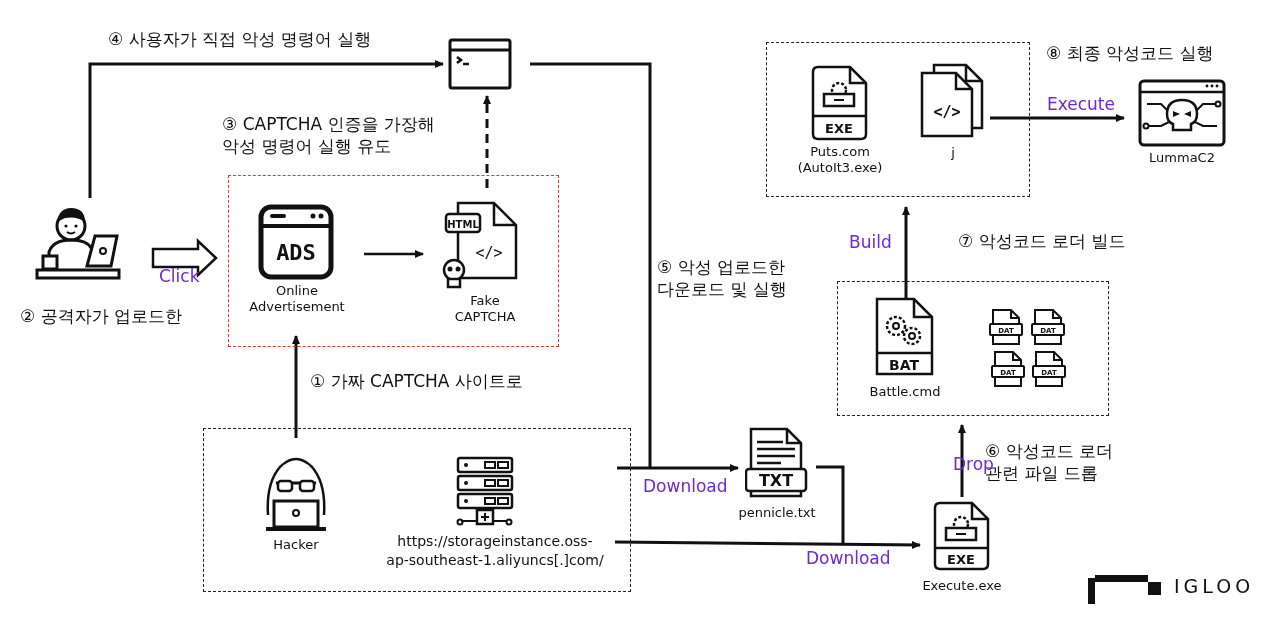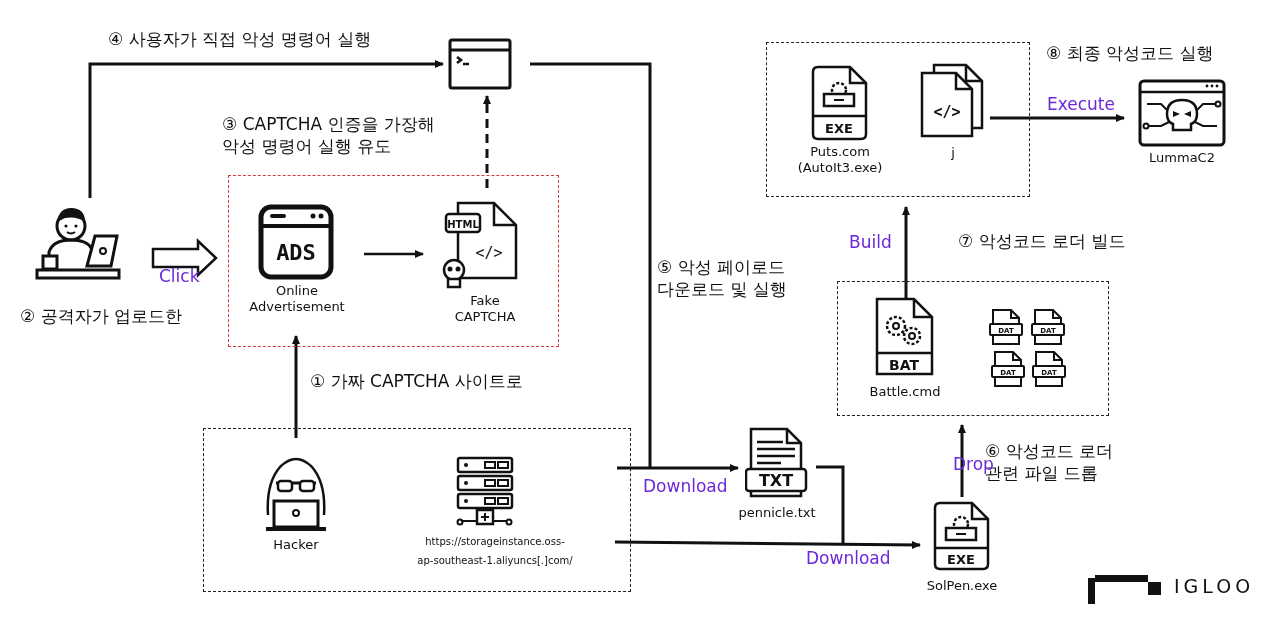--- a/index.html
+++ b/index.html
@@ -58,21 +58,21 @@
   <div>③ CAPTCHA 인증을 가장해</div>
   <div>악성 명령어 실행 유도</div>
 </div>
 <div class="abs ko" style="left:20px;top:305px;">
   <div>② 공격자가 업로드한</div>
 </div>
 <div class="abs ko" style="left:310px;top:370px;">
   <div>① 가짜 CAPTCHA 사이트로</div>
 </div>
 <div class="abs ko" style="left:657px;top:256px;">
-  <div>⑤ 악성 페이로드</div>
+  <div>⑤ 악성 업로드한</div>
   <div>다운로드 및 실행</div>
 </div>
 <div class="abs ko" style="left:985px;top:440px;">
   <div>⑥ 악성코드 로더</div>
   <div>관련 파일 드롭</div>
 </div>
 <div class="abs ko" style="left:958px;top:230px;">⑦ 악성코드 로더 빌드</div>
 <div class="abs ko" style="left:1046px;top:42px;">⑧ 최종 악성코드 실행</div>
 
 <div class="abs edge" style="left:159px;top:230px;margin-top:36px;">Click</div>
@@ -155,21 +155,21 @@
     <rect x="43" y="25" width="10" height="6" fill="none" stroke="#111" stroke-width="2"></rect>
   <rect x="30" y="43" width="10" height="6" fill="none" stroke="#111" stroke-width="2"></rect>
     <rect x="43" y="43" width="10" height="6" fill="none" stroke="#111" stroke-width="2"></rect>
   <rect x="22" y="55" width="16" height="14" fill="#fff" stroke="#111" stroke-width="2.5"></rect>
   <path d="M26,62 L34,62 M30,58 L30,66" stroke="#111" stroke-width="2"></path>
   <line x1="6" y1="66" x2="22" y2="66" stroke="#111" stroke-width="2"></line>
     <circle cx="5" cy="67" r="2.5" fill="none" stroke="#111" stroke-width="2"></circle>
   <line x1="38" y1="66" x2="52" y2="66" stroke="#111" stroke-width="2"></line>
     <circle cx="54" cy="67" r="2.5" fill="none" stroke="#111" stroke-width="2"></circle>
 </svg>
-<div class="abs lbl" style="left:370px;top:532px;width:250px;font-size:10px;line-height:19px;">
+<div class="abs lbl" style="left:370px;top:532px;width:250px;font-size:14px;line-height:19px;">
   <div>https://storageinstance.oss-</div>
   <div>ap-southeast-1.aliyuncs[.]com/</div>
 </div>
 
 <svg class="icon" style="left:745px;top:426px;" width="64" height="74" viewBox="0 0 64 74">
   <path d="M6,3 L42,3 L56,17 L56,70 L6,70 Z" fill="#fff" stroke="#111" stroke-width="2.5"></path>
   <path d="M42,3 L42,17 L56,17" fill="none" stroke="#111" stroke-width="2.5"></path>
   <line x1="12" y1="16" x2="38" y2="16" stroke="#111" stroke-width="2.5"></line>
   <line x1="12" y1="23" x2="50" y2="23" stroke="#111" stroke-width="2.5"></line>
   <line x1="12" y1="30" x2="50" y2="30" stroke="#111" stroke-width="2.5"></line>
@@ -181,21 +181,21 @@
 
 <svg class="icon" style="left:932px;top:500px;" width="60" height="72" viewBox="0 0 60 72">
   <path d="M8,3 L40,3 L56,19 L56,64 Q56,69 51,69 L8,69 Q3,69 3,64 L3,8 Q3,3 8,3 Z" fill="#fff" stroke="#111" stroke-width="2.5"></path>
   <path d="M40,3 L40,19 L56,19" fill="none" stroke="#111" stroke-width="2.5"></path>
   <circle cx="29" cy="24" r="7" fill="none" stroke="#111" stroke-width="2.5" stroke-dasharray="3,2"></circle>
   <rect x="14" y="28" width="30" height="12" fill="#fff" stroke="#111" stroke-width="2.5"></rect>
   <line x1="24" y1="34" x2="34" y2="34" stroke="#111" stroke-width="2"></line>
   <line x1="3" y1="48" x2="56" y2="48" stroke="#111" stroke-width="2.5"></line>
   <text x="29" y="64" text-anchor="middle" font-family="DejaVu Sans, sans-serif" font-weight="bold" font-size="13" fill="#111">EXE</text>
 </svg>
-<div class="abs lbl" style="left:910px;top:578px;width:104px;">SolPen.exe</div>
+<div class="abs lbl" style="left:910px;top:578px;width:104px;">Execute.exe</div>
 
 <svg class="icon" style="left:874px;top:296px;" width="62" height="84" viewBox="0 0 62 84">
   <path d="M3,3 L40,3 L58,21 L58,78 L3,78 Z" fill="#fff" stroke="#111" stroke-width="2.5"></path>
   <path d="M40,3 L40,21 L58,21" fill="none" stroke="#111" stroke-width="2.5"></path>
   <circle cx="22" cy="30" r="9" fill="none" stroke="#111" stroke-width="2.5" stroke-dasharray="3,2"></circle>
   <circle cx="22" cy="30" r="3" fill="none" stroke="#111" stroke-width="2"></circle>
   <circle cx="38" cy="40" r="8" fill="none" stroke="#111" stroke-width="2.5" stroke-dasharray="3,2"></circle>
   <circle cx="38" cy="40" r="3" fill="none" stroke="#111" stroke-width="2"></circle>
   <line x1="3" y1="57" x2="58" y2="57" stroke="#111" stroke-width="2.5"></line>
   <text x="30" y="74" text-anchor="middle" font-family="DejaVu Sans, sans-serif" font-weight="bold" font-size="14" fill="#111">BAT</text>

